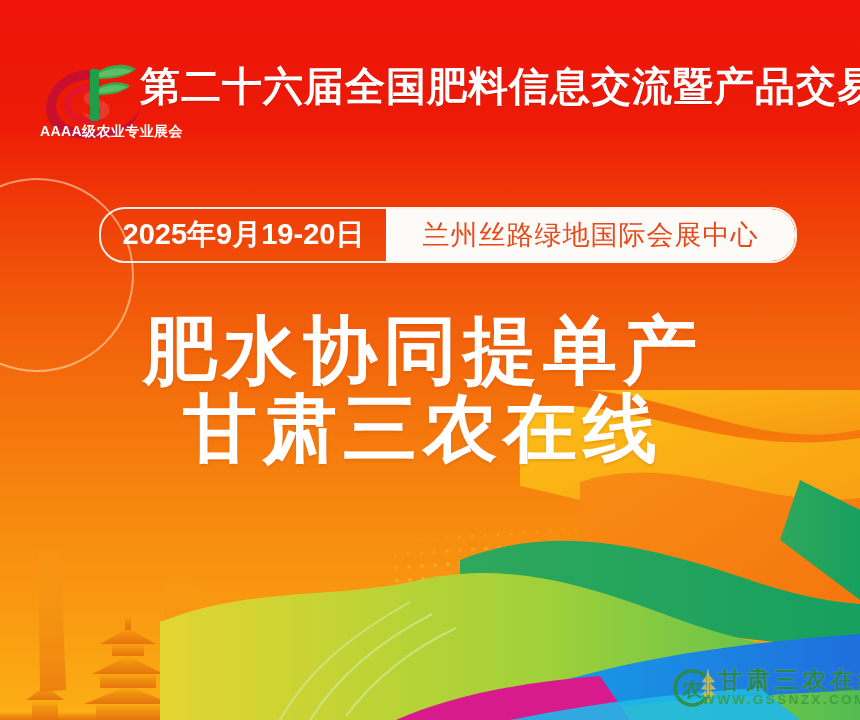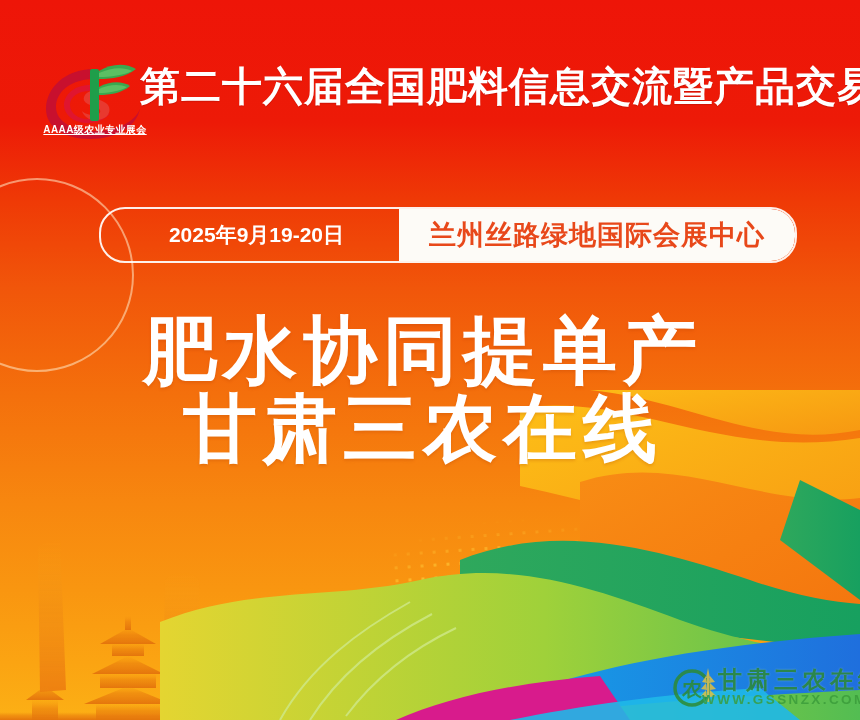--- a/index.html
+++ b/index.html
@@ -41,23 +41,22 @@
   .arc-circle{
     position:absolute;left:-60px;top:178px;width:190px;height:190px;
     border:2px solid rgba(255,235,200,.55);border-radius:50%;
   }
 
   
   .header{position:absolute;left:0;top:0;width:860px;height:158px;}
   .logo-wrap{position:absolute;left:40px;top:55px;width:108px;height:88px;}
   .logo-sub{
     position:absolute;left:40px;top:123px;width:110px;text-align:center;
-    color:#ffffff;font-size:10px;letter-spacing:.4px;white-space:nowrap;
+    color:#ffffff;font-size:14px;letter-spacing:.4px;white-space:nowrap;
     font-weight:bold;
-    text-decoration:underline;
   }
   .title-cn{
     position:absolute;left:140px;top:66px;
     color:#ffffff;font-size:40px;font-weight:bold;letter-spacing:1px;
     white-space:nowrap;line-height:1;
     text-shadow:0 1px 1px rgba(120,0,0,.25);
   }
   .title-en{
     position:absolute;left:141px;top:118px;
     color:#f7d8cf;font-size:16.2px;letter-spacing:.55px;white-space:nowrap;
@@ -66,28 +65,27 @@
   .title-en sup{font-size:9px;vertical-align:super;}
 
   
   .pill{
     position:absolute;left:99px;top:207px;width:694px;height:52px;
     border:2px solid rgba(255,255,255,.92);border-radius:26px;
     display:flex;align-items:stretch;overflow:hidden;
   }
   .pill-date{
     flex:0 0 285px;display:flex;align-items:center;justify-content:center;
-    color:#ffffff;font-size:21px;font-weight:bold;letter-spacing:0px;
+    color:#ffffff;font-size:29px;font-weight:bold;letter-spacing:0px;
     white-space:nowrap;
-    padding-left:13px;
   }
   .pill-venue{
     flex:1;background:#fdfbf7;border-radius:0 24px 24px 0;
     display:flex;align-items:center;justify-content:center;
-    color:#e8481a;font-size:27px;font-weight:bold;letter-spacing:1px;
+    color:#e8481a;font-size:27px;font-weight:normal;letter-spacing:1px;
     white-space:nowrap;
   }
 
   
   .slogan{
     position:absolute;left:0;top:312px;width:846px;text-align:center;
     color:#ffffff;line-height:1.06;
   }
   .slogan div{
     font-size:74px;font-weight:bold;letter-spacing:6px;

